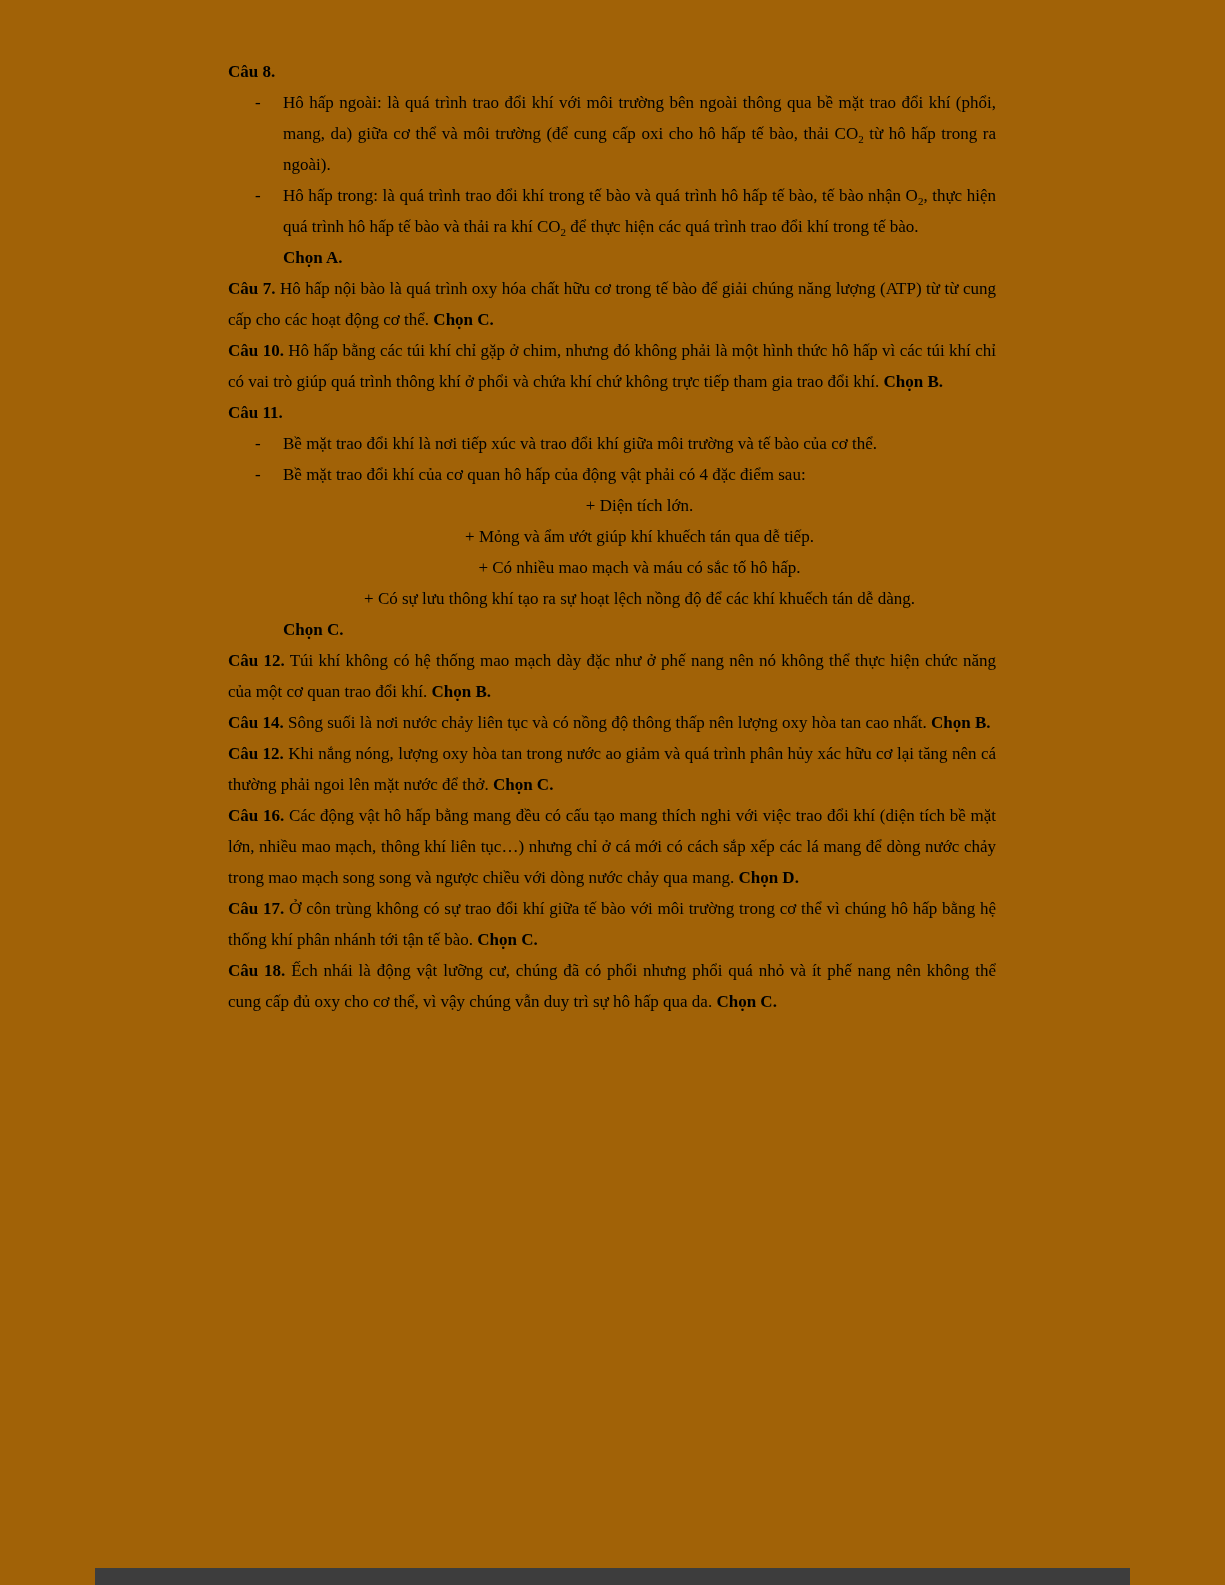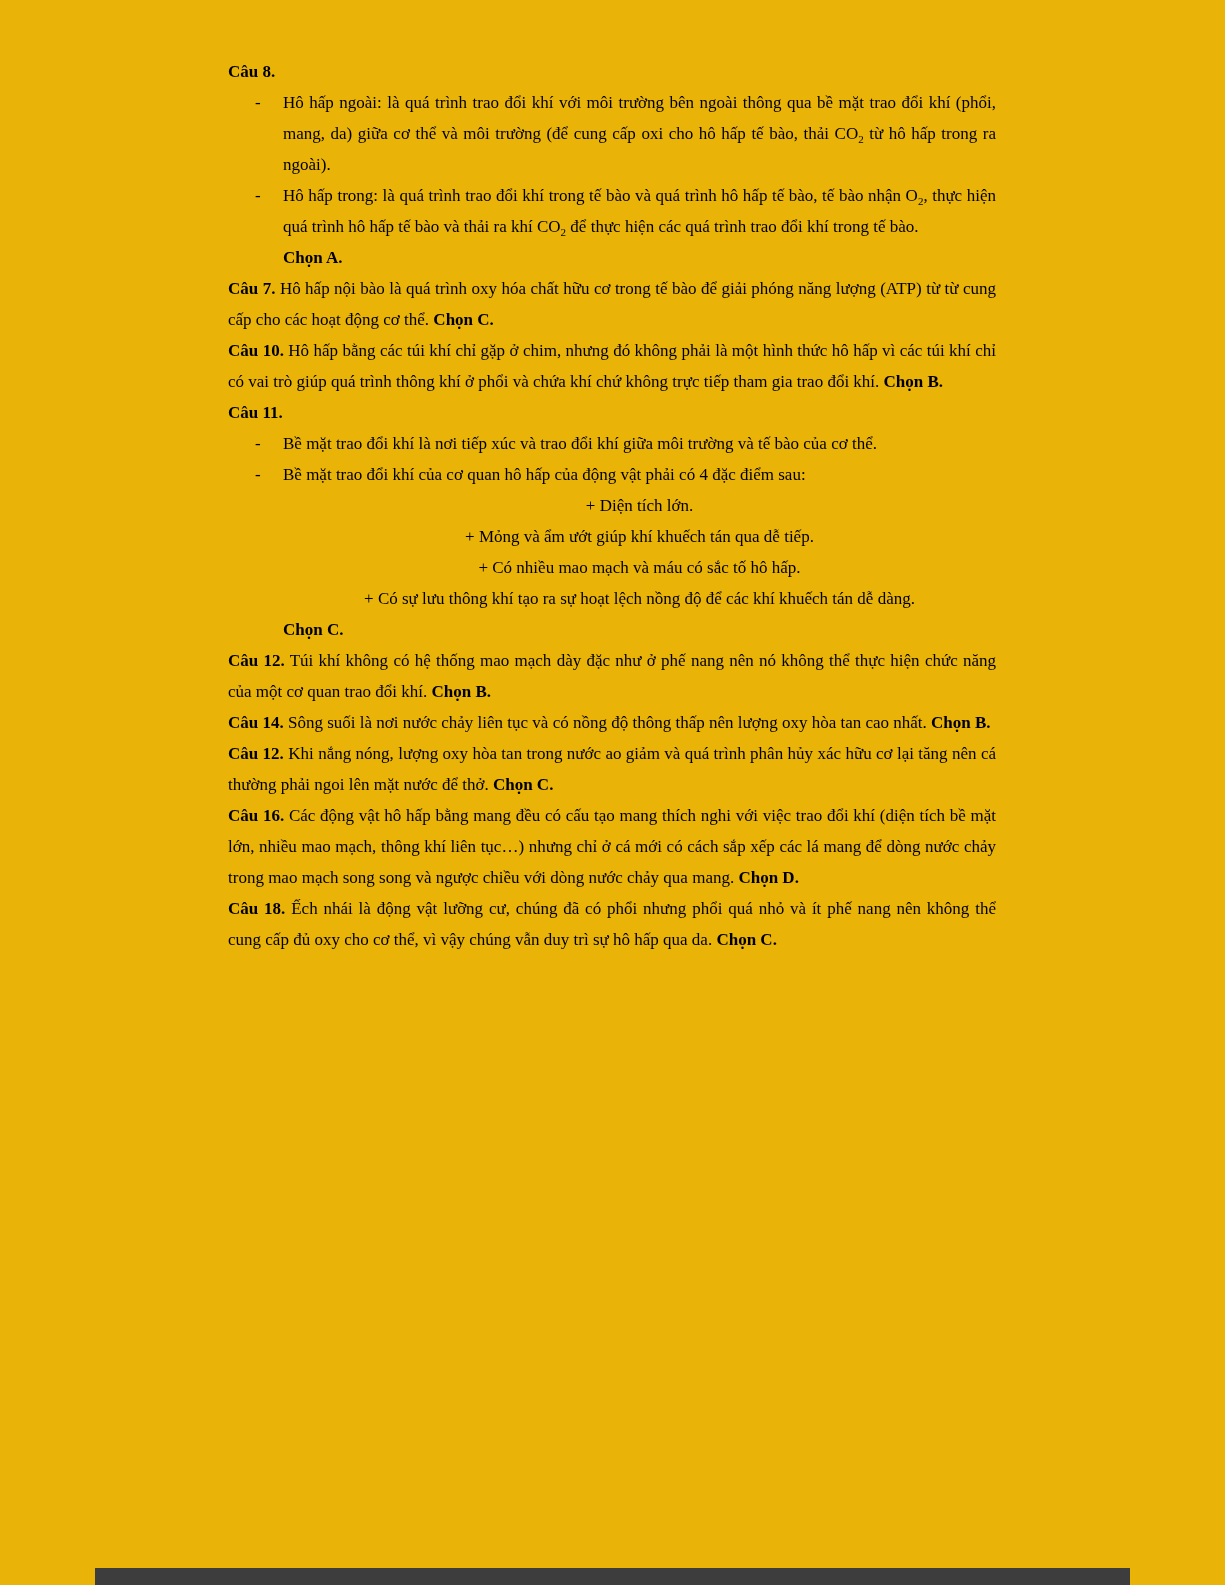--- a/index.html
+++ b/index.html
@@ -33,36 +33,37 @@
     position: absolute;
     left: 95px;
     top: 1568px;
     width: 1035px;
     height: 17px;
   }
 </style>
 </head>
 <body>
 
-<div class="page" style="background: #eab308; color: rgb(0, 0, 0);">
+<div class="page" style="background: #a16207; color: rgb(0, 0, 0);">
   <div class="content">
       <div class="block heading"><span class="b">Câu 8.</span></div>
       <div class="block bullet"><span class="marker">-</span><span>Hô hấp ngoài: là quá trình trao đổi khí với môi trường bên ngoài thông qua bề mặt trao đổi khí (phổi, mang, da) giữa cơ thể và môi trường (để cung cấp oxi cho hô hấp tế bào, thải CO</span><sub>2</sub><span> từ hô hấp trong ra ngoài).</span></div>
       <div class="block bullet"><span class="marker">-</span><span>Hô hấp trong: là quá trình trao đổi khí trong tế bào và quá trình hô hấp tế bào, tế bào nhận O</span><sub>2</sub><span>, thực hiện quá trình hô hấp tế bào và thải ra khí CO</span><sub>2</sub><span> để thực hiện các quá trình trao đổi khí trong tế bào.</span></div>
       <div class="block answer"><span class="b">Chọn A.</span></div>
-      <div class="block paragraph"><span class="b">Câu 7.</span><span> Hô hấp nội bào là quá trình oxy hóa chất hữu cơ trong tế bào để giải phóng năng lượng (ATP) từ từ cung cấp cho các hoạt động cơ thể. </span><span class="b">Chọn C.</span></div>
+      <div class="block paragraph"><span class="b">Câu 7.</span><span> Hô hấp nội bào là quá trình oxy hóa chất hữu cơ trong tế bào để giải chúng năng lượng (ATP) từ từ cung cấp cho các hoạt động cơ thể. </span><span class="b">Chọn C.</span></div>
       <div class="block paragraph"><span class="b">Câu 10.</span><span> Hô hấp bằng các túi khí chỉ gặp ở chim, nhưng đó không phải là một hình thức hô hấp vì các túi khí chỉ có vai trò giúp quá trình thông khí ở phổi và chứa khí chứ không trực tiếp tham gia trao đổi khí. </span><span class="b">Chọn B.</span></div>
       <div class="block heading"><span class="b">Câu 11.</span></div>
       <div class="block bullet"><span class="marker">-</span><span>Bề mặt trao đổi khí là nơi tiếp xúc và trao đổi khí giữa môi trường và tế bào của cơ thể.</span></div>
       <div class="block bullet"><span class="marker">-</span><span>Bề mặt trao đổi khí của cơ quan hô hấp của động vật phải có 4 đặc điểm sau:</span></div>
       <div class="block plus"><span>+ Diện tích lớn.</span></div>
       <div class="block plus"><span>+ Mỏng và ẩm ướt giúp khí khuếch tán qua dễ tiếp.</span></div>
       <div class="block plus"><span>+ Có nhiều mao mạch và máu có sắc tố hô hấp.</span></div>
       <div class="block plus"><span>+ Có sự lưu thông khí tạo ra sự hoạt lệch nồng độ để các khí khuếch tán dễ dàng.</span></div>
       <div class="block answer"><span class="b">Chọn C.</span></div>
       <div class="block paragraph"><span class="b">Câu 12.</span><span> Túi khí không có hệ thống mao mạch dày đặc như ở phế nang nên nó không thể thực hiện chức năng của một cơ quan trao đổi khí. </span><span class="b">Chọn B.</span></div>
       <div class="block paragraph"><span class="b">Câu 14.</span><span> Sông suối là nơi nước chảy liên tục và có nồng độ thông thấp nên lượng oxy hòa tan cao nhất. </span><span class="b">Chọn B.</span></div>
       <div class="block paragraph"><span class="b">Câu 12.</span><span> Khi nắng nóng, lượng oxy hòa tan trong nước ao giảm và quá trình phân hủy xác hữu cơ lại tăng nên cá thường phải ngoi lên mặt nước để thở. </span><span class="b">Chọn C.</span></div>
       <div class="block paragraph"><span class="b">Câu 16.</span><span> Các động vật hô hấp bằng mang đều có cấu tạo mang thích nghi với việc trao đổi khí (diện tích bề mặt lớn, nhiều mao mạch, thông khí liên tục…) nhưng chỉ ở cá mới có cách sắp xếp các lá mang để dòng nước chảy trong mao mạch song song và ngược chiều với dòng nước chảy qua mang. </span><span class="b">Chọn D.</span></div>
+      <div class="block paragraph"><span class="b">Câu 17.</span><span> Ở côn trùng không có sự trao đổi khí giữa tế bào với môi trường trong cơ thể vì chúng hô hấp bằng hệ thống khí phân nhánh tới tận tế bào. </span><span class="b">Chọn C.</span></div>
       <div class="block paragraph"><span class="b">Câu 18.</span><span> Ếch nhái là động vật lưỡng cư, chúng đã có phổi nhưng phổi quá nhỏ và ít phế nang nên không thể cung cấp đủ oxy cho cơ thể, vì vậy chúng vẫn duy trì sự hô hấp qua da. </span><span class="b">Chọn C.</span></div>
     </div>
   <div class="footer-bar" style="background: rgb(61, 61, 61);"></div>
 </div>
 
 </body></html>

